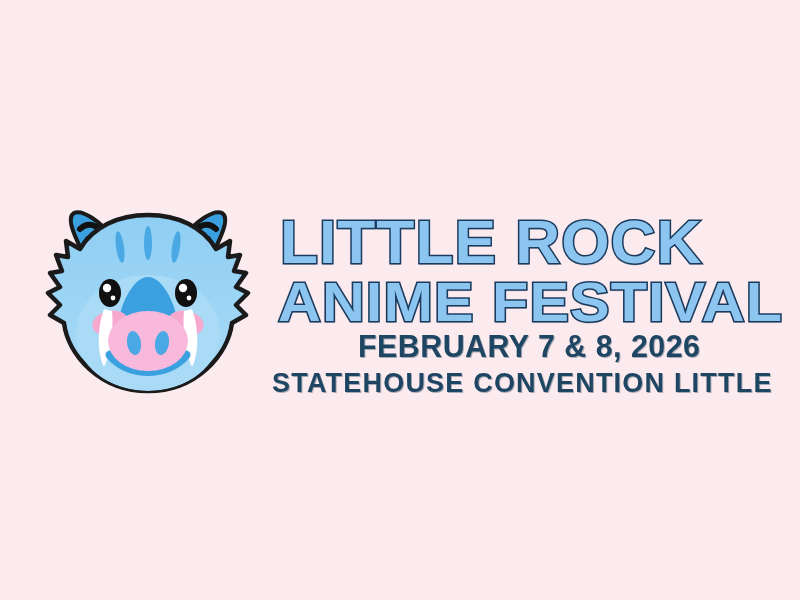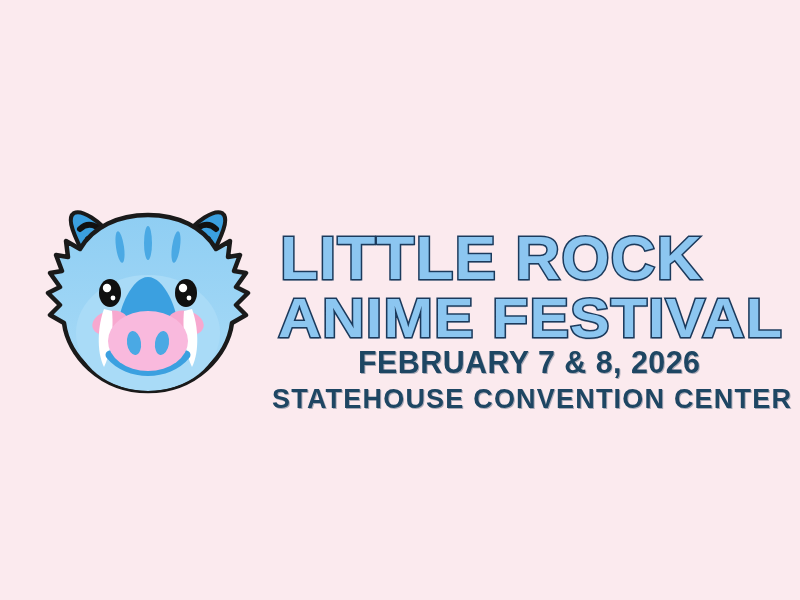--- a/index.html
+++ b/index.html
@@ -32,21 +32,21 @@
   #mascot-logo svg {
     display: block;
     width: 220px;
     height: 200px;
   }
 
   
   #textblock {
     position: absolute;
     left: 272px;
-    top: 228px;
+    top: 212px;
     width: 500px;
     height: 190px;
   }
 
   .title-line {
     margin: 0;
     font-family: "Liberation Sans", sans-serif;
     font-weight: bold;
     font-style: normal;
     color: #8cc6f0;
@@ -186,16 +186,16 @@
           <circle cx="151" cy="93" r="2.4" fill="#ffffff"></circle>
         </g>
       </g>
     </svg>
   </div>
 
   <div id="textblock">
     <div class="title-line" id="title-line-1">LITTLE ROCK</div>
     <div class="title-line" id="title-line-2">ANIME FESTIVAL</div>
     <div class="sub-line" id="date-line">FEBRUARY 7 &amp; 8, 2026</div>
-    <div class="sub-line" id="venue-line">STATEHOUSE CONVENTION CENTER</div>
+    <div class="sub-line" id="venue-line">STATEHOUSE CONVENTION LITTLE</div>
   </div>
 
 </div>
 
 </body></html>

